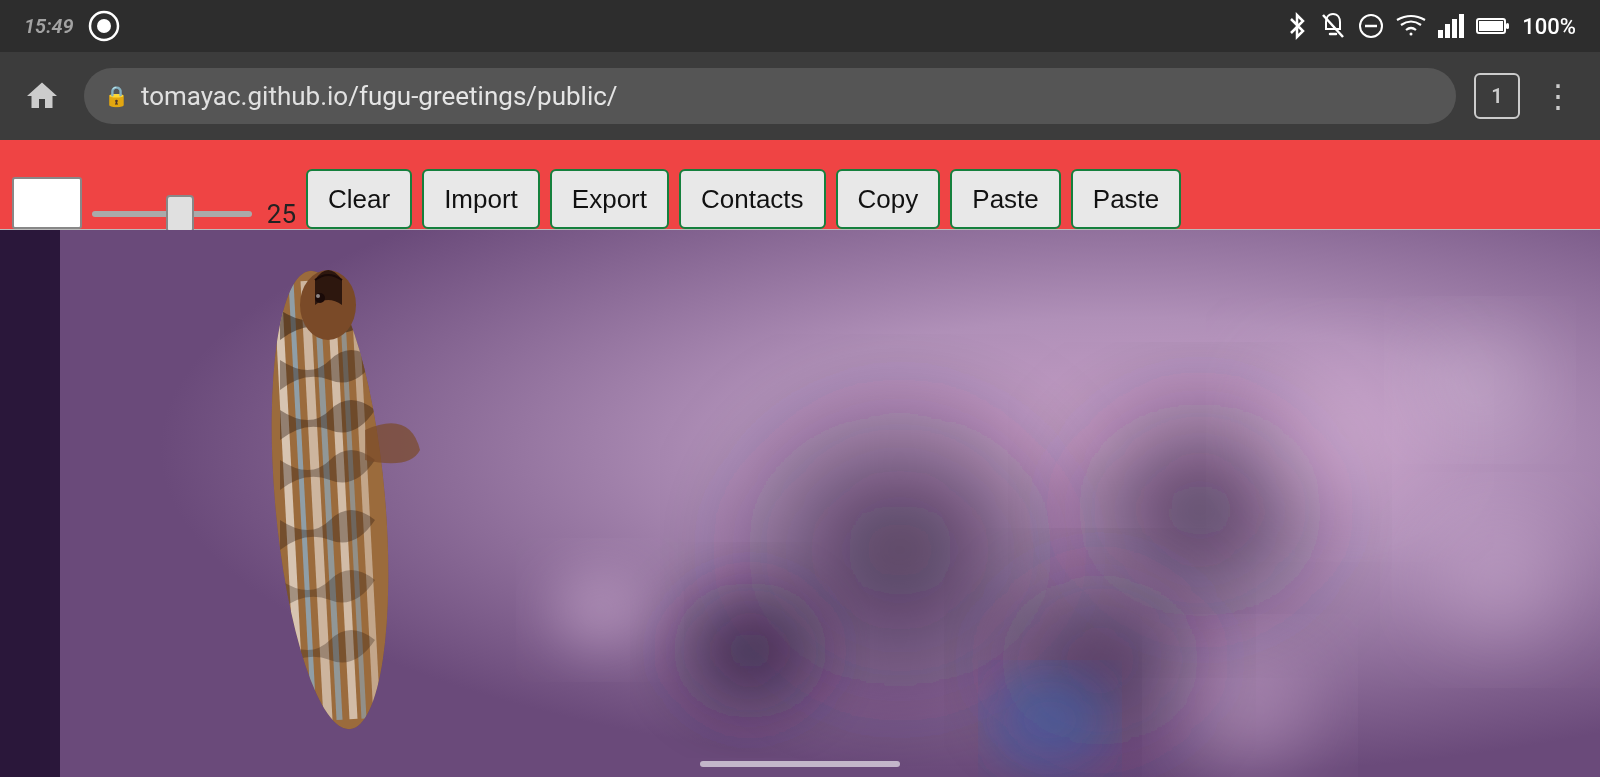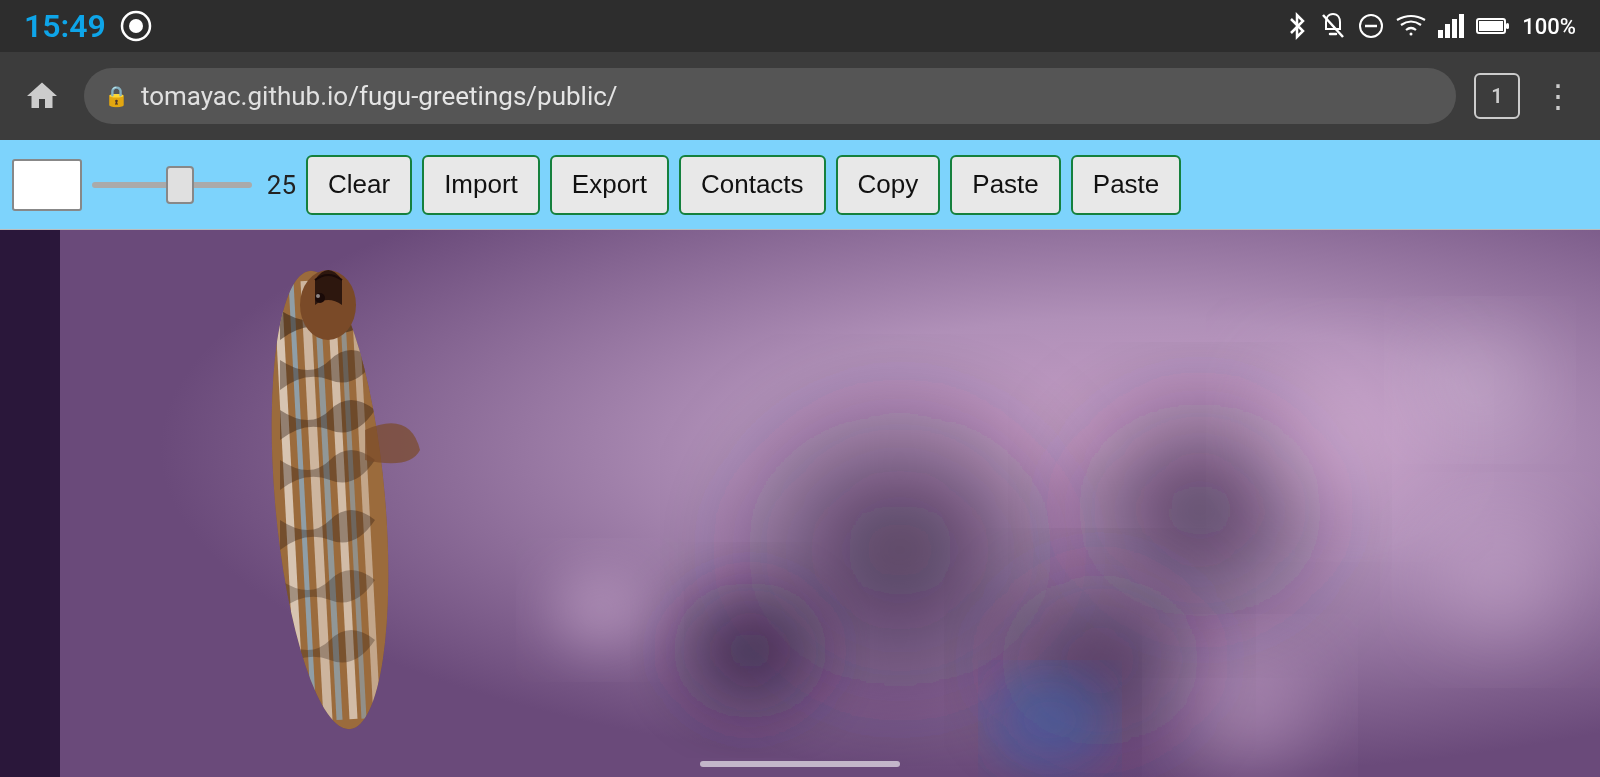--- a/index.html
+++ b/index.html
@@ -17,23 +17,24 @@
       color: #fff;
       font-size: 28px;
       font-weight: 500;
     }
     .status-bar-left {
       display: flex;
       align-items: center;
       gap: 14px;
     }
     .status-time {
-      font-size: 32px;
+      font-size: 20px;
       font-weight: 600;
-      color: #0ea5e9;
+      color: #a3a3a3;
+      font-style: italic;
     }
     .status-bar-right {
       display: flex;
       align-items: center;
       gap: 12px;
       font-size: 22px;
     }
     .battery-text {
       font-size: 22px;
       font-weight: 500;
@@ -109,23 +110,23 @@
       color: #ccc;
       font-size: 32px;
       cursor: pointer;
       padding: 4px 8px;
     }
 
     
     .toolbar {
       width: 100%;
       height: 90px;
-      background: #7dd3fc;
-      display: flex;
-      align-items: center;
+      background: #ef4444;
+      display: flex;
+      align-items: flex-end;
       padding: 0 12px;
       gap: 10px;
       border-bottom: 1px solid #bbb;
     }
     .color-swatch {
       width: 70px;
       height: 52px;
       background: #fff;
       border: 2px solid #888;
       border-radius: 3px;

